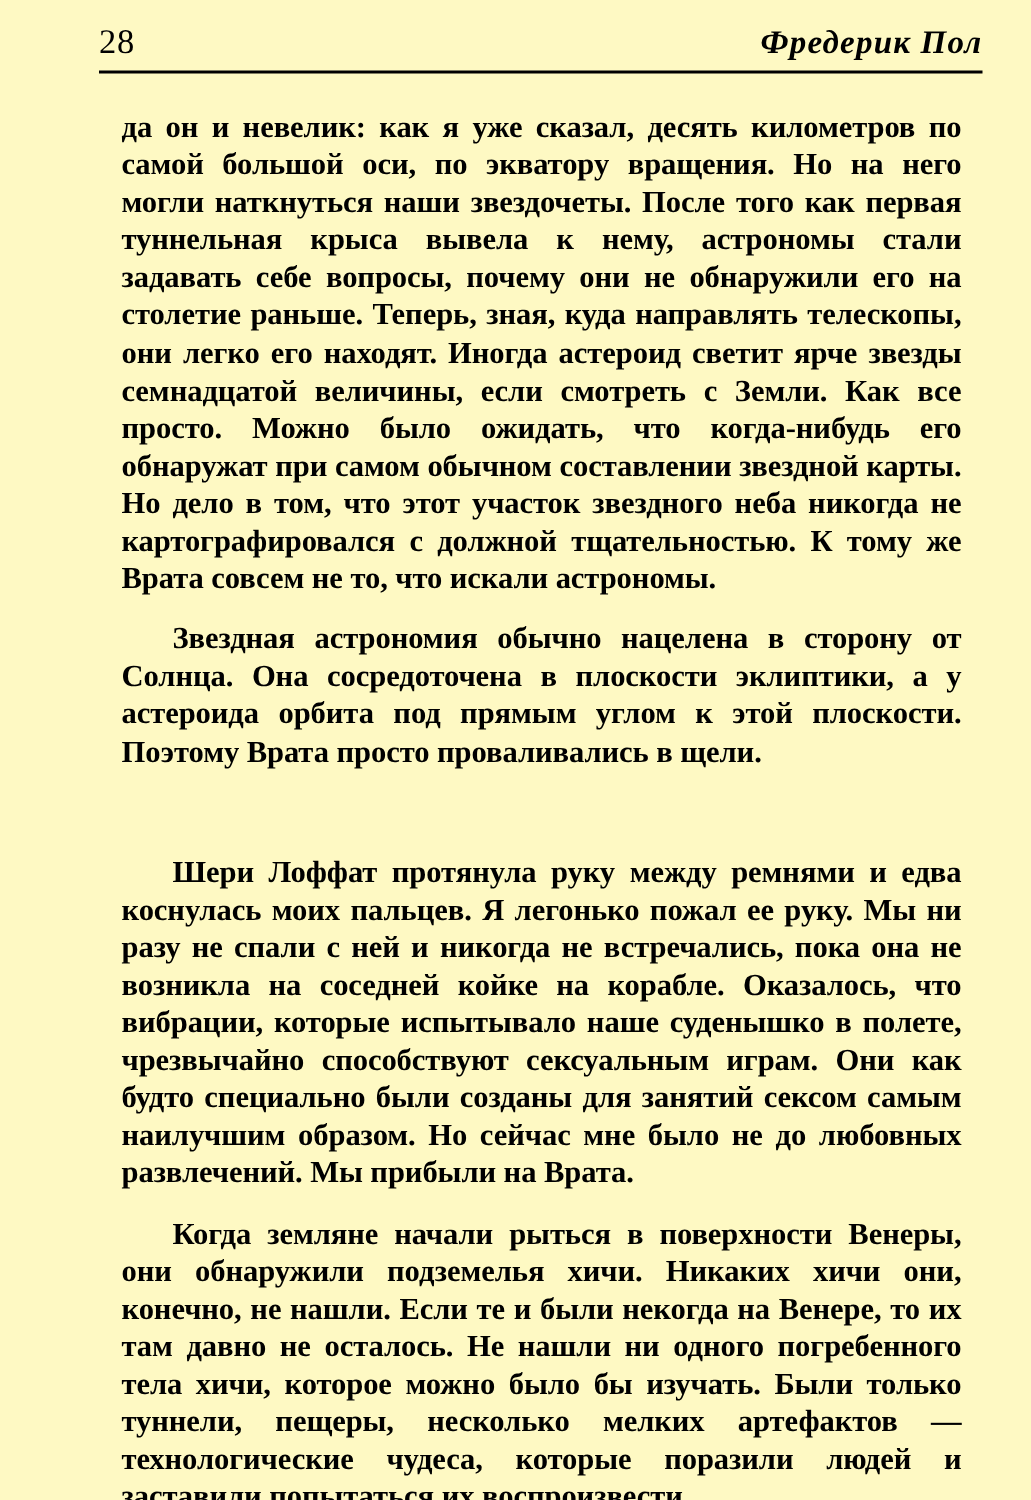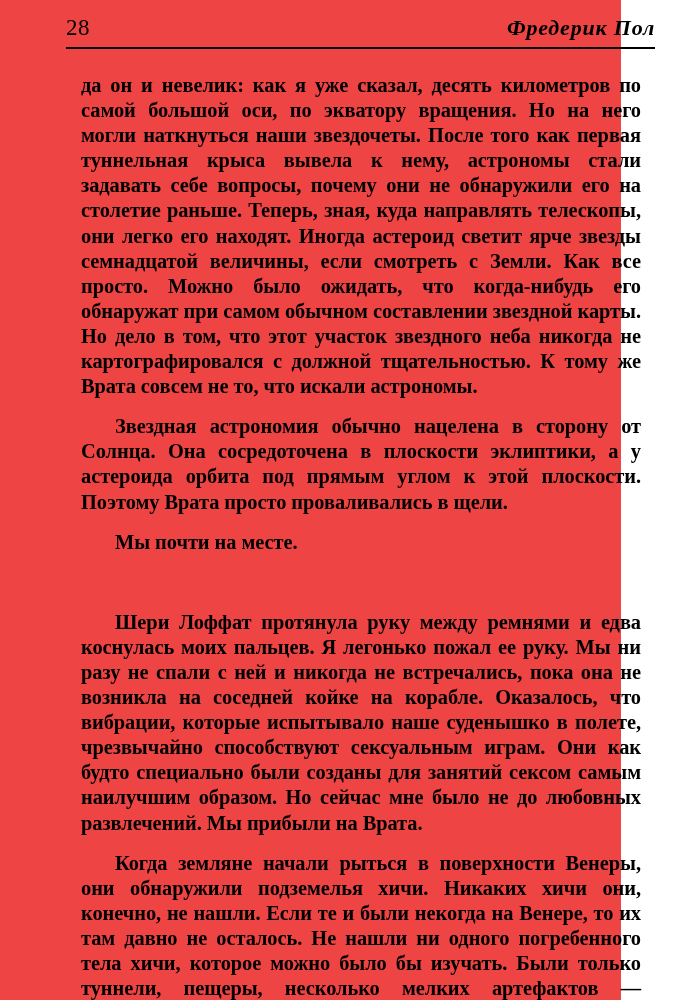--- a/index.html
+++ b/index.html
@@ -12,23 +12,23 @@
     width: 687px;
     height: 1000px;
     overflow: hidden;
     font-family: "Liberation Serif", "DejaVu Serif", serif;
     color: #000000;
     -webkit-font-smoothing: none;
   }
 
   .page {
     position: relative;
-    width: 621px;
+    width: 687px;
     height: 1000px;
-    background: #ef4444;
+    background: #fef9c3;
     box-sizing: border-box;
   }
 
   
   .running-head {
     position: absolute;
     left: 66px;
     right: 32px;
     top: 16px;
     width: 589px;
@@ -103,19 +103,18 @@
   <div class="running-head">
     <span class="folio">28</span>
     <span class="author-name">Фредерик Пол</span>
   </div>
 
   <div class="head-rule"></div>
 
   <div class="textblock">
     <p class="noindent">да он и невелик: как я уже сказал, десять километров по самой большой оси, по экватору вращения. Но на него могли наткнуться наши звездочеты. После того как первая туннельная крыса вывела к нему, астрономы стали задавать себе вопросы, почему они не обнаружили его на столетие раньше. Теперь, зная, куда направлять телескопы, они легко его находят. Иногда астероид светит ярче звезды семнадцатой величины, если смотреть с Земли. Как все просто. Можно было ожидать, что когда-нибудь его обнаружат при самом обычном составлении звездной карты. Но дело в том, что этот участок звездного неба никогда не картографировался с должной тщательностью. К тому же Врата совсем не то, что искали астрономы.</p>
     <p>Звездная астрономия обычно нацелена в сторону от Солнца. Она сосредоточена в плоскости эклиптики, а у астероида орбита под прямым углом к этой плоскости. Поэтому Врата просто проваливались в щели.</p>
-    <p>Мы почти на месте.</p>
     <div class="spacer-line"></div>
     <p>Шери Лоффат протянула руку между ремнями и едва коснулась моих пальцев. Я легонько пожал ее руку. Мы ни разу не спали с ней и никогда не встречались, пока она не возникла на соседней койке на корабле. Оказалось, что вибрации, которые испытывало наше суденышко в полете, чрезвычайно способствуют сексуальным играм. Они как будто специально были созданы для занятий сексом самым наилучшим образом. Но сейчас мне было не до любовных развлечений. Мы прибыли на Врата.</p>
     <p>Когда земляне начали рыться в поверхности Венеры, они обнаружили подземелья хичи. Никаких хичи они, конечно, не нашли. Если те и были некогда на Венере, то их там давно не осталось. Не нашли ни одного погребенного тела хичи, которое можно было бы изучать. Были только туннели, пещеры, несколько мелких артефактов — технологические чудеса, которые поразили людей и заставили попытаться их воспроизвести.</p>
   </div>
 
 </div>
 
 </body></html>

